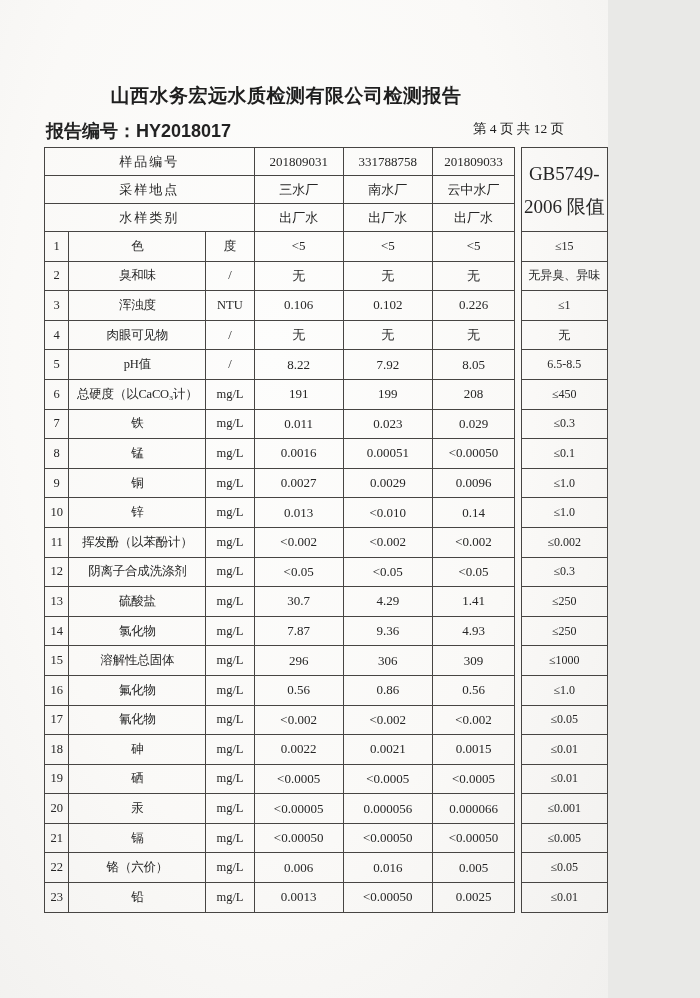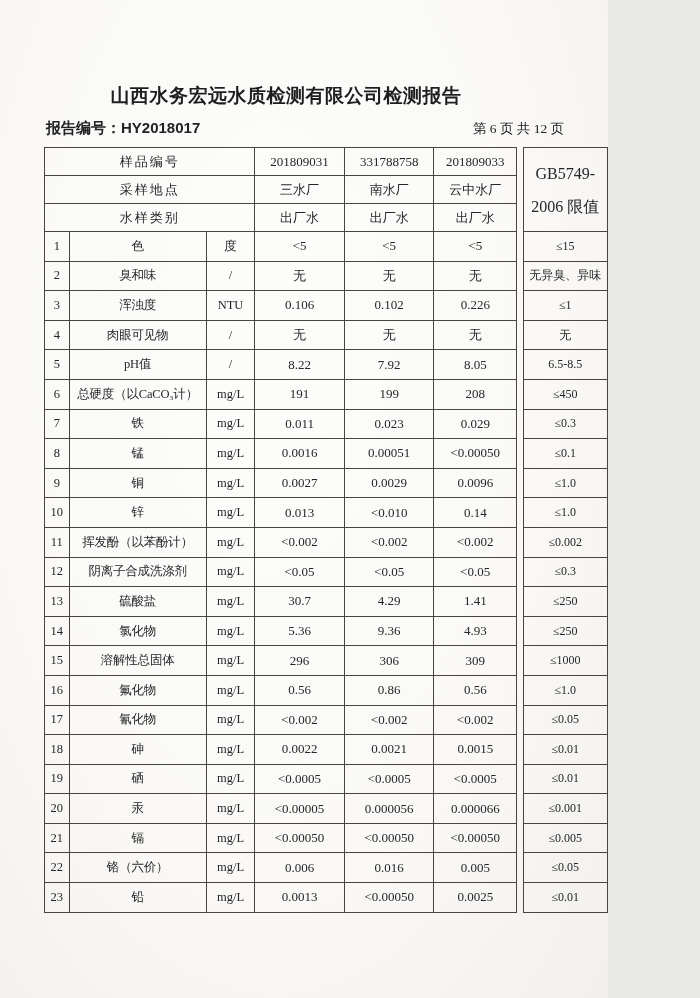--- a/index.html
+++ b/index.html
@@ -15,21 +15,21 @@
   }
   .title{
     position:absolute;top:83px;left:0;width:100%;
     text-align:center;margin:0;transform:translateX(-18px);
     font-family:"Liberation Sans","DejaVu Sans",sans-serif;
     font-size:19px;font-weight:bold;color:#1e1e1e;letter-spacing:0.5px;
   }
   .meta-left{
     position:absolute;top:119px;left:46px;
     font-family:"Liberation Sans","DejaVu Sans",sans-serif;
-    font-size:15px;font-weight:bold;color:#222;
+    font-size:18px;font-weight:bold;color:#222;
   }
   .meta-right{
     position:absolute;top:120px;right:44px;
     font-size:13.5px;color:#222;
   }
   table.report{
     position:absolute;left:44px;top:147px;
     border-collapse:collapse;table-layout:fixed;
     font-size:13px;color:#262626;
   }
@@ -39,32 +39,32 @@
     white-space:nowrap;overflow:hidden;
   }
   table.report thead tr{height:28px;}
   table.report tbody tr{height:29.6px;}
   td.gap{border:none !important;background:transparent;}
   td.hl{letter-spacing:2px;}
   td.c-name{text-align:left;padding-left:6px;font-size:12.5px;letter-spacing:-0.2px;}
   td.c-no{font-size:12.5px;}
   td.c-unit{font-size:12.5px;}
   td.c-limit{font-size:12px;}
-  td.limit-head{font-size:16px;}
+  td.limit-head{font-size:19px;}
   td.limit-head .lh-line{line-height:33px;height:33px;}
 </style>
 </head>
 <body>
 
 <div class="page">
 
   <h1 class="title">山西水务宏远水质检测有限公司检测报告</h1>
 
   <div class="meta-left">报告编号：HY2018017</div>
-  <div class="meta-right">第 6 页 共 12 页</div>
+  <div class="meta-right">第 4 页 共 12 页</div>
 
   <table class="report">
     <colgroup>
       <col style="width:28px">
         <col style="width:142px">
         <col style="width:55px">
       <col style="width:99px">
         <col style="width:99px">
         <col style="width:90px">
       <col style="width:8px">
@@ -223,21 +223,21 @@
           <td class="c-val">30.7</td>
           <td class="c-val">4.29</td>
           <td class="c-val">1.41</td>
           <td class="gap"></td>
           <td class="c-limit">≤250</td>
         </tr>
         <tr>
           <td class="c-no">14</td>
           <td class="c-name">氯化物</td>
           <td class="c-unit">mg/L</td>
-          <td class="c-val">5.36</td>
+          <td class="c-val">7.87</td>
           <td class="c-val">9.36</td>
           <td class="c-val">4.93</td>
           <td class="gap"></td>
           <td class="c-limit">≤250</td>
         </tr>
         <tr>
           <td class="c-no">15</td>
           <td class="c-name">溶解性总固体</td>
           <td class="c-unit">mg/L</td>
           <td class="c-val">296</td>

